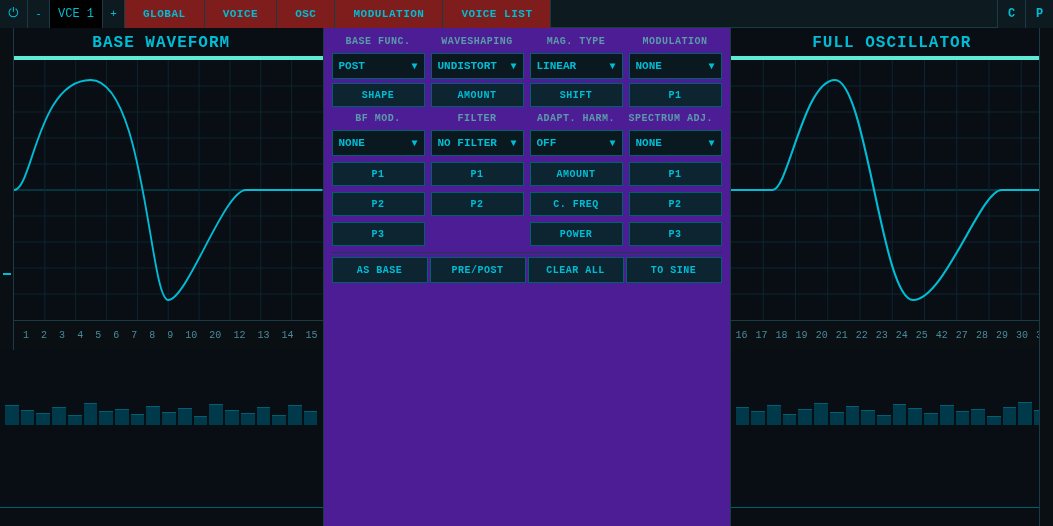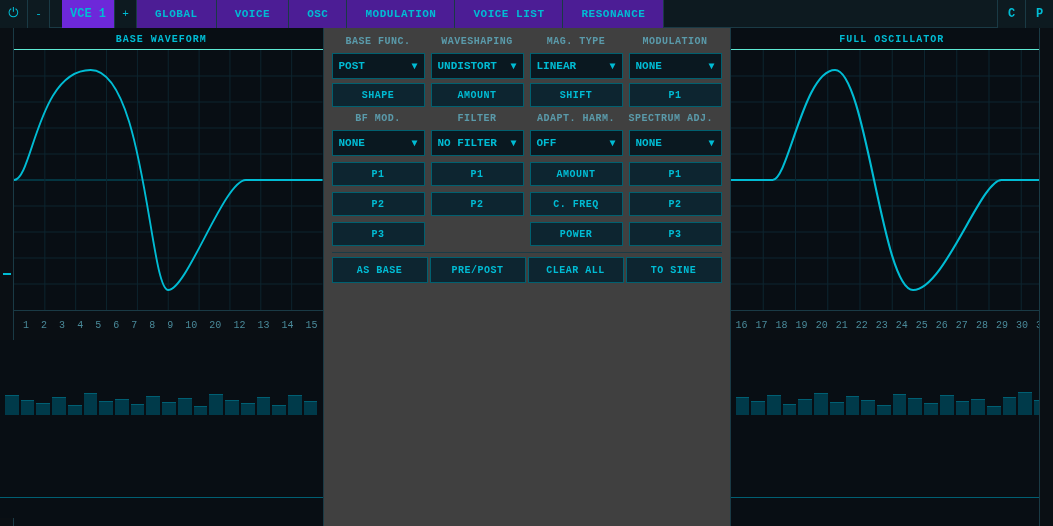--- a/index.html
+++ b/index.html
@@ -47,38 +47,37 @@
       background: #0d1a20;
       border-right: 1px solid #1a3a45;
       color: #00bcd4;
       cursor: pointer;
     }
     .vce-label {
       padding: 0 8px;
       height: 28px;
       display: flex;
       align-items: center;
-      background: #6d28d9;
+      background: #000000;
       border-right: 1px solid #1a3a45;
       color: #00bcd4;
-      font-weight: bold;
+      font-weight: normal;
       font-size: 12px;
-      margin-left: 12px;
     }
     .nav-tabs {
       display: flex;
       height: 28px;
     }
     .nav-tab {
       padding: 0 18px;
       height: 28px;
       display: flex;
       align-items: center;
       justify-content: center;
-      background: #4c1d95;
+      background: #7f1d1d;
       border-right: 1px solid #1a3a45;
       color: #00bcd4;
       cursor: pointer;
       font-size: 11px;
       font-weight: bold;
       letter-spacing: 0.5px;
     }
     .nav-tab.active {
       background: #005f73;
       color: #00e5ff;
@@ -110,25 +109,25 @@
 
     
     .waveform-panel {
       flex: 1;
       position: relative;
       background: #080e14;
     }
     .waveform-title {
       text-align: center;
       padding: 6px 0 4px;
-      font-size: 10px;
+      font-size: 16px;
       font-weight: bold;
       letter-spacing: 1px;
       color: #00bcd4;
-      border-bottom: 1px solid #5eead4;
+      border-bottom: 4px solid #5eead4;
     }
     .waveform-area {
       position: relative;
       height: 260px;
       overflow: hidden;
     }
     .waveform-svg {
       width: 100%;
       height: 100%;
     }
@@ -174,21 +173,21 @@
       bottom: 20px;
       left: 0;
       right: 0;
       height: 1px;
       background: #005f73;
     }
 
     
     .center-panel {
       width: 408px;
-      background: #404040;
+      background: #4c1d95;
       border-left: 1px solid #1a3a45;
       border-right: 1px solid #1a3a45;
       display: flex;
       flex-direction: column;
       z-index: 10;
     }
 
     
     .dropdown-panel {
       padding: 8px;
@@ -336,21 +335,20 @@
     <div class="power-btn">⏻</div>
     <div class="minus-btn">-</div>
     <div class="vce-label">VCE 1</div>
     <div class="plus-btn">+</div>
     <div class="nav-tabs">
       <div class="nav-tab">GLOBAL</div>
       <div class="nav-tab">VOICE</div>
       <div class="nav-tab">OSC</div>
       <div class="nav-tab">MODULATION</div>
       <div class="nav-tab">VOICE LIST</div>
-      <div class="nav-tab">RESONANCE</div>
     </div>
   </div>
   <div class="top-bar-right">
     <div class="corner-btn">C</div>
     <div class="corner-btn">P</div>
   </div>
 </div>
 
 <div class="main-content">
 
@@ -602,21 +600,21 @@
         <span>16</span>
         <span>17</span>
         <span>18</span>
         <span>19</span>
         <span>20</span>
         <span>21</span>
         <span>22</span>
         <span>23</span>
         <span>24</span>
         <span>25</span>
-        <span>26</span>
+        <span>42</span>
         <span>27</span>
         <span>28</span>
         <span>29</span>
         <span>30</span>
         <span>31</span>
       </div>
     </div>
     <div class="bottom-bars">
       <div class="bottom-bars-inner">
         <div class="bar" style="height:18px"></div>

